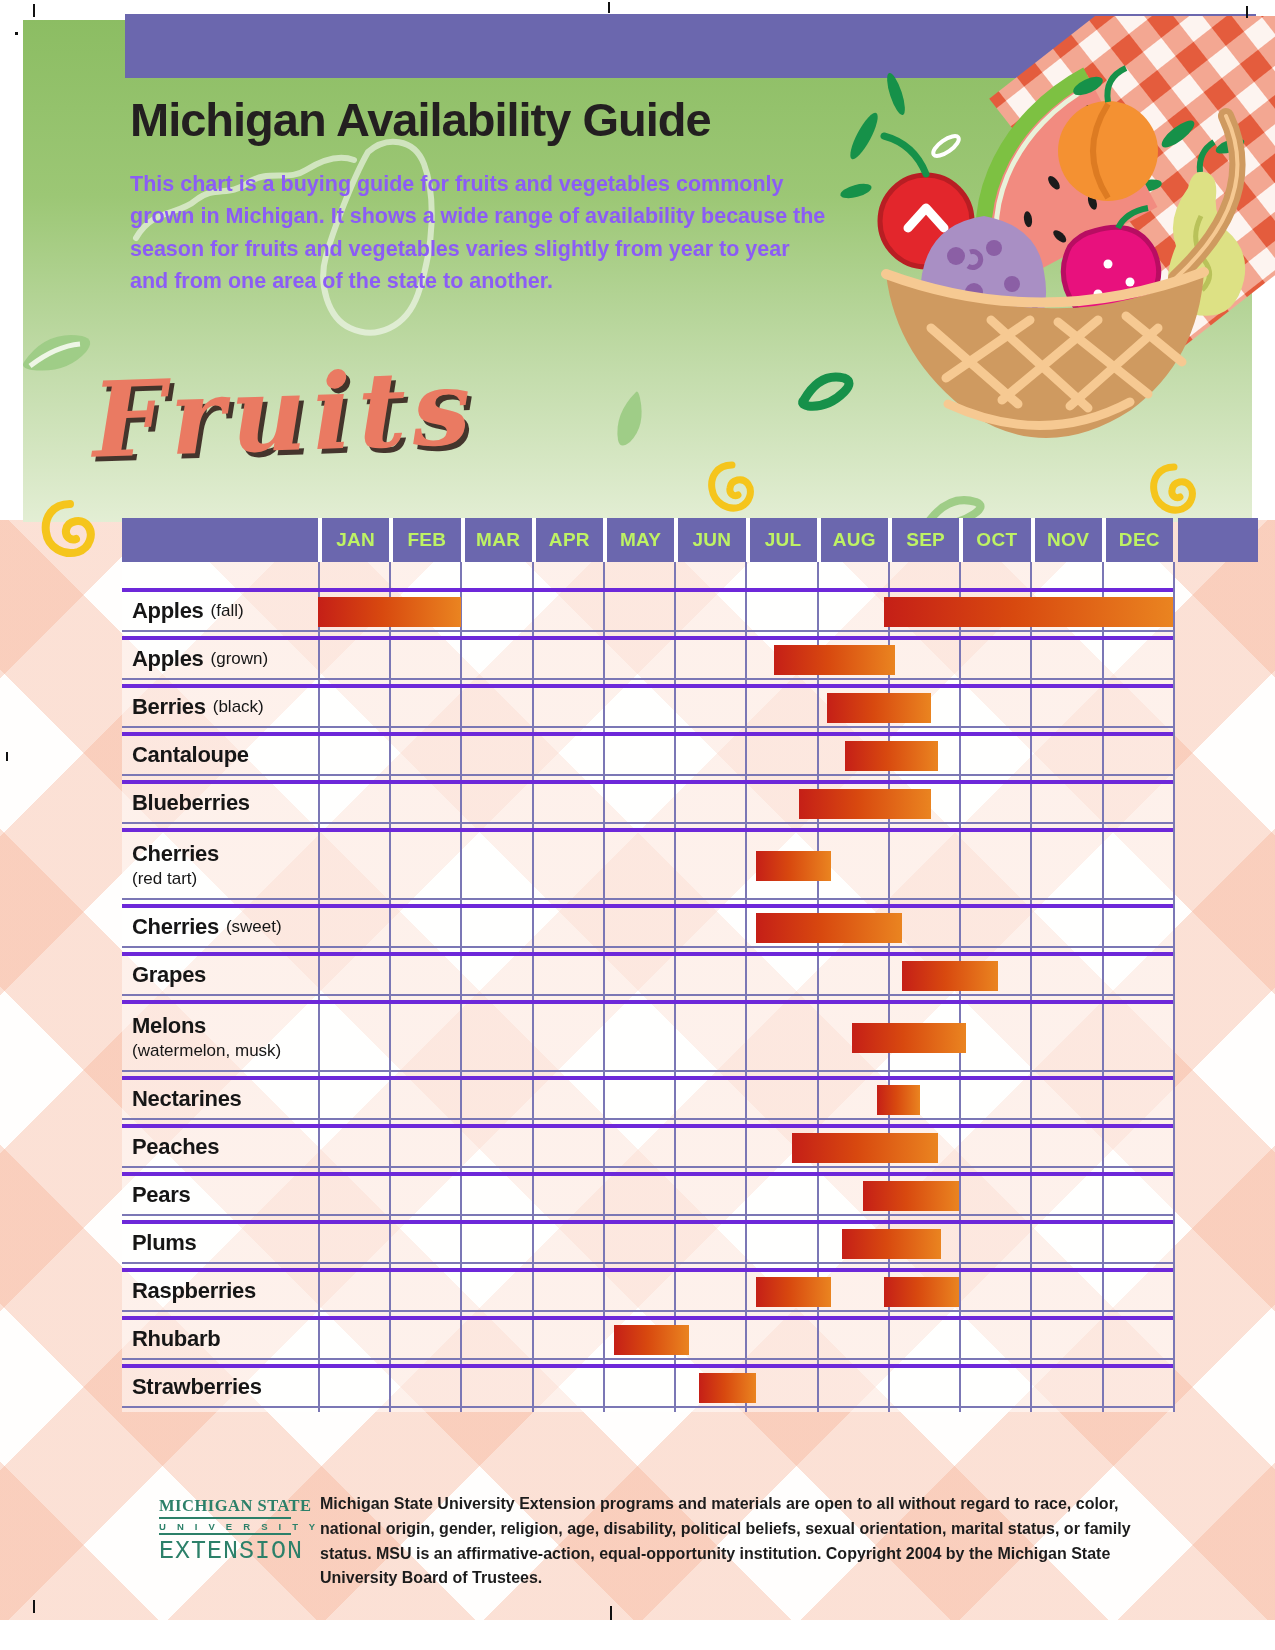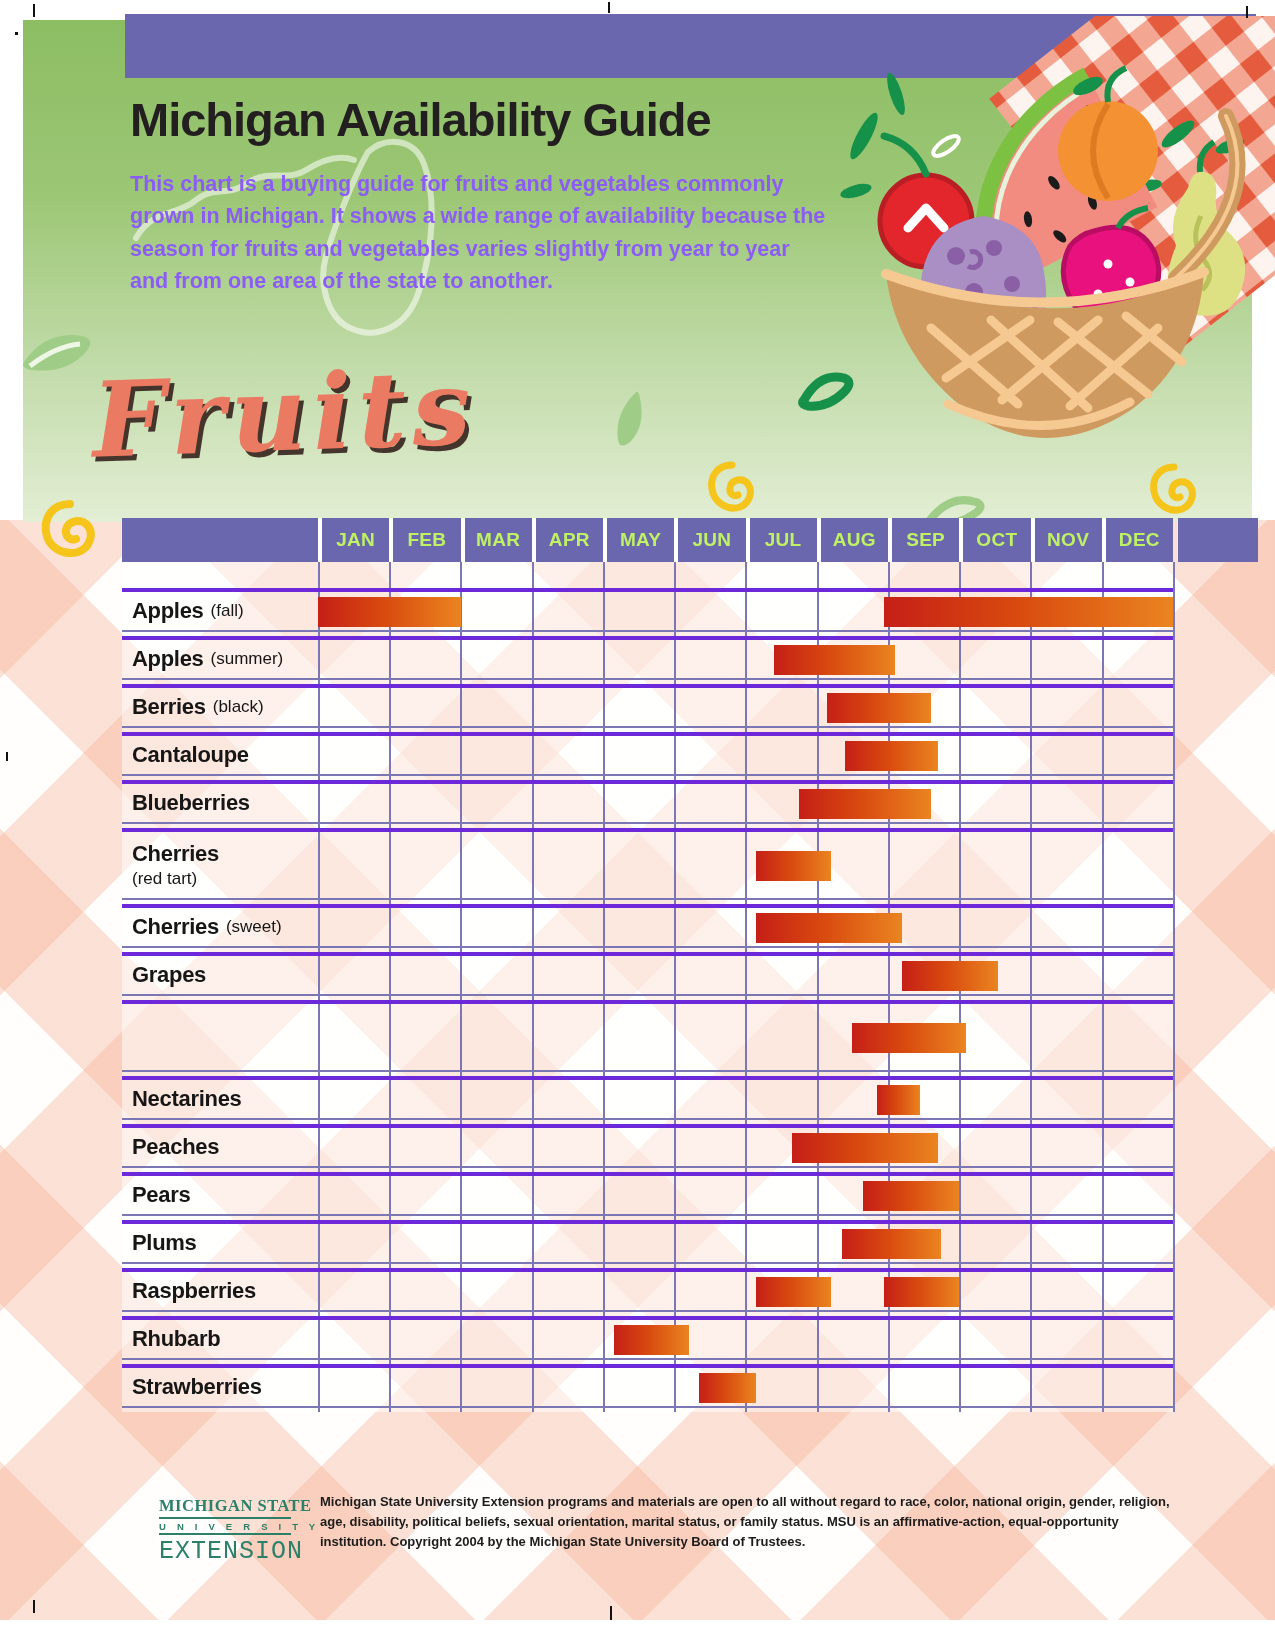--- a/index.html
+++ b/index.html
@@ -56,21 +56,21 @@
       background:linear-gradient(90deg,#c51f17 0%, #d8490f 45%, #ea8420 100%);}
   .tall .fbar{top:19px;}
 
   
   .msu-logo{position:absolute;left:123px;top:1496px;width:132px;color:#2c8069;text-align:left;margin-left:36px;}
   .msu-l1{font-family:"Liberation Serif", serif;font-weight:700;font-size:16.5px;letter-spacing:.5px;
       white-space:nowrap;}
   .msu-rule{height:2px;background:#2c8069;margin:1px 0 2px 0;}
   .msu-l2{font-size:9.5px;font-weight:700;letter-spacing:4.2px;white-space:nowrap;}
   .msu-l3{font-family:Liberation Mono, monospace;font-size:25px;letter-spacing:1px;white-space:nowrap;}
-  .legal{position:absolute;left:320px;top:1492px;width:850px;font-size:13px;font-weight:700;
+  .legal{position:absolute;left:320px;top:1492px;width:850px;font-size:16px;font-weight:700;
       color:#1c1c1c;line-height:1.55;}
 
   
   .mark{position:absolute;background:#111;}
 </style>
 </head>
 <body>
 
 <div class="page">
 
@@ -236,21 +236,21 @@
         <div class="flabel">
           <span class="fname">Apples</span>
           <span class="fqual">(fall)</span>
         </div>
         <div class="fbar" style="left: 196px; width: 142.5px;"></div>
         <div class="fbar" style="left: 762.438px; width: 288.562px;"></div>
       </div>
       <div class="frow">
         <div class="flabel">
           <span class="fname">Apples</span>
-          <span class="fqual">(summer)</span>
+          <span class="fqual">(grown)</span>
         </div>
         <div class="fbar" style="left: 652px; width: 121.125px;"></div>
       </div>
       <div class="frow">
         <div class="flabel">
           <span class="fname">Berries</span>
           <span class="fqual">(black)</span>
         </div>
         <div class="fbar" style="left: 705.438px; width: 103.312px;"></div>
       </div>
@@ -280,20 +280,24 @@
         </div>
         <div class="fbar" style="left: 634.188px; width: 146.062px;"></div>
       </div>
       <div class="frow">
         <div class="flabel">
           <span class="fname">Grapes</span>
         </div>
         <div class="fbar" style="left: 780.25px; width: 96.1875px;"></div>
       </div>
       <div class="frow tall">
+        <div class="flabel">
+          <span class="fname">Melons</span>
+          <span class="fqual">(watermelon, musk)</span>
+        </div>
         <div class="fbar" style="left: 730.375px; width: 114px;"></div>
       </div>
       <div class="frow">
         <div class="flabel">
           <span class="fname">Nectarines</span>
         </div>
         <div class="fbar" style="left: 755.312px; width: 42.75px;"></div>
       </div>
       <div class="frow">
         <div class="flabel">

